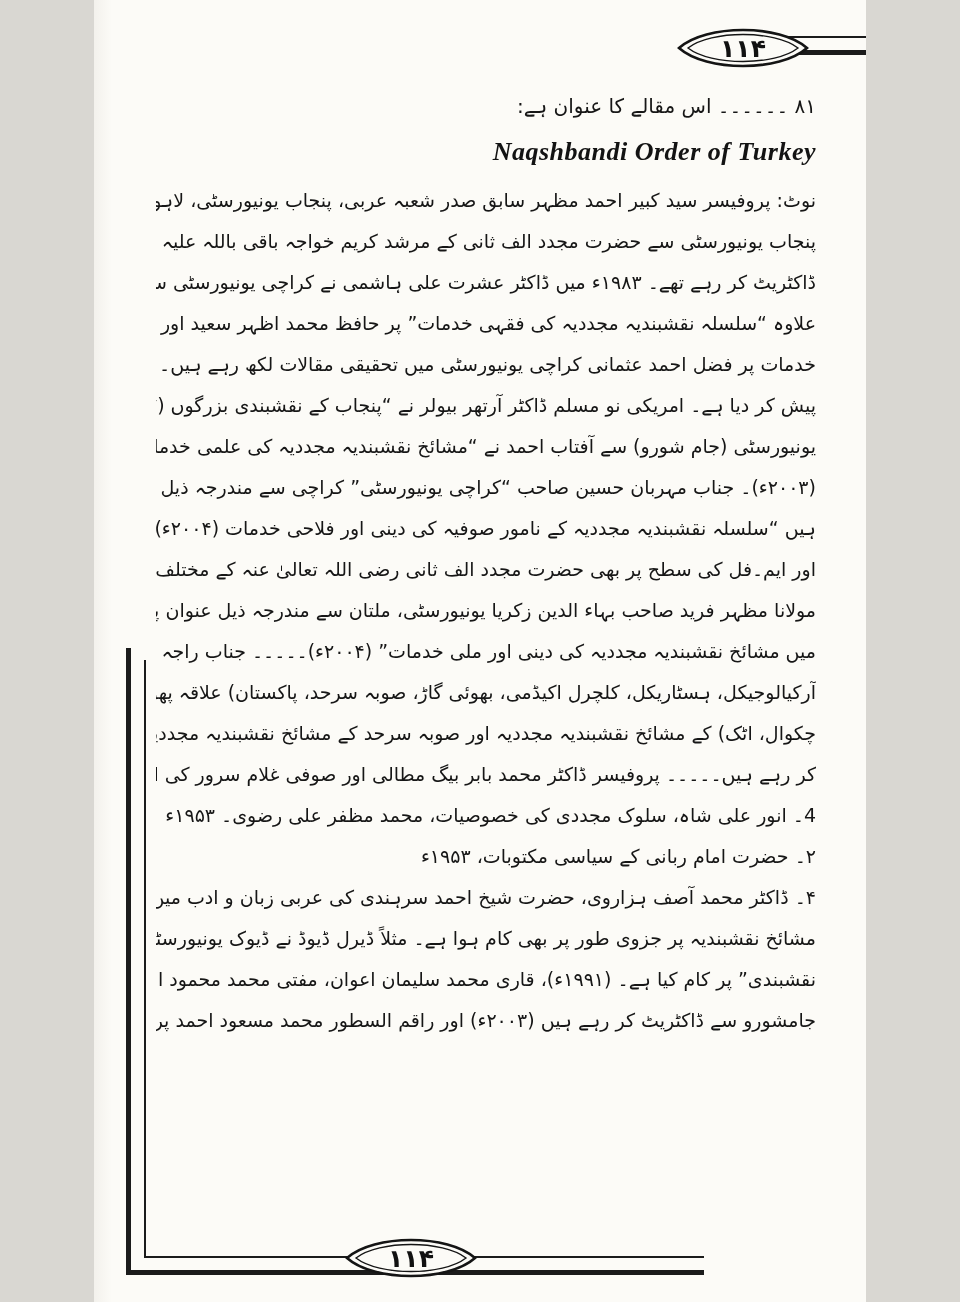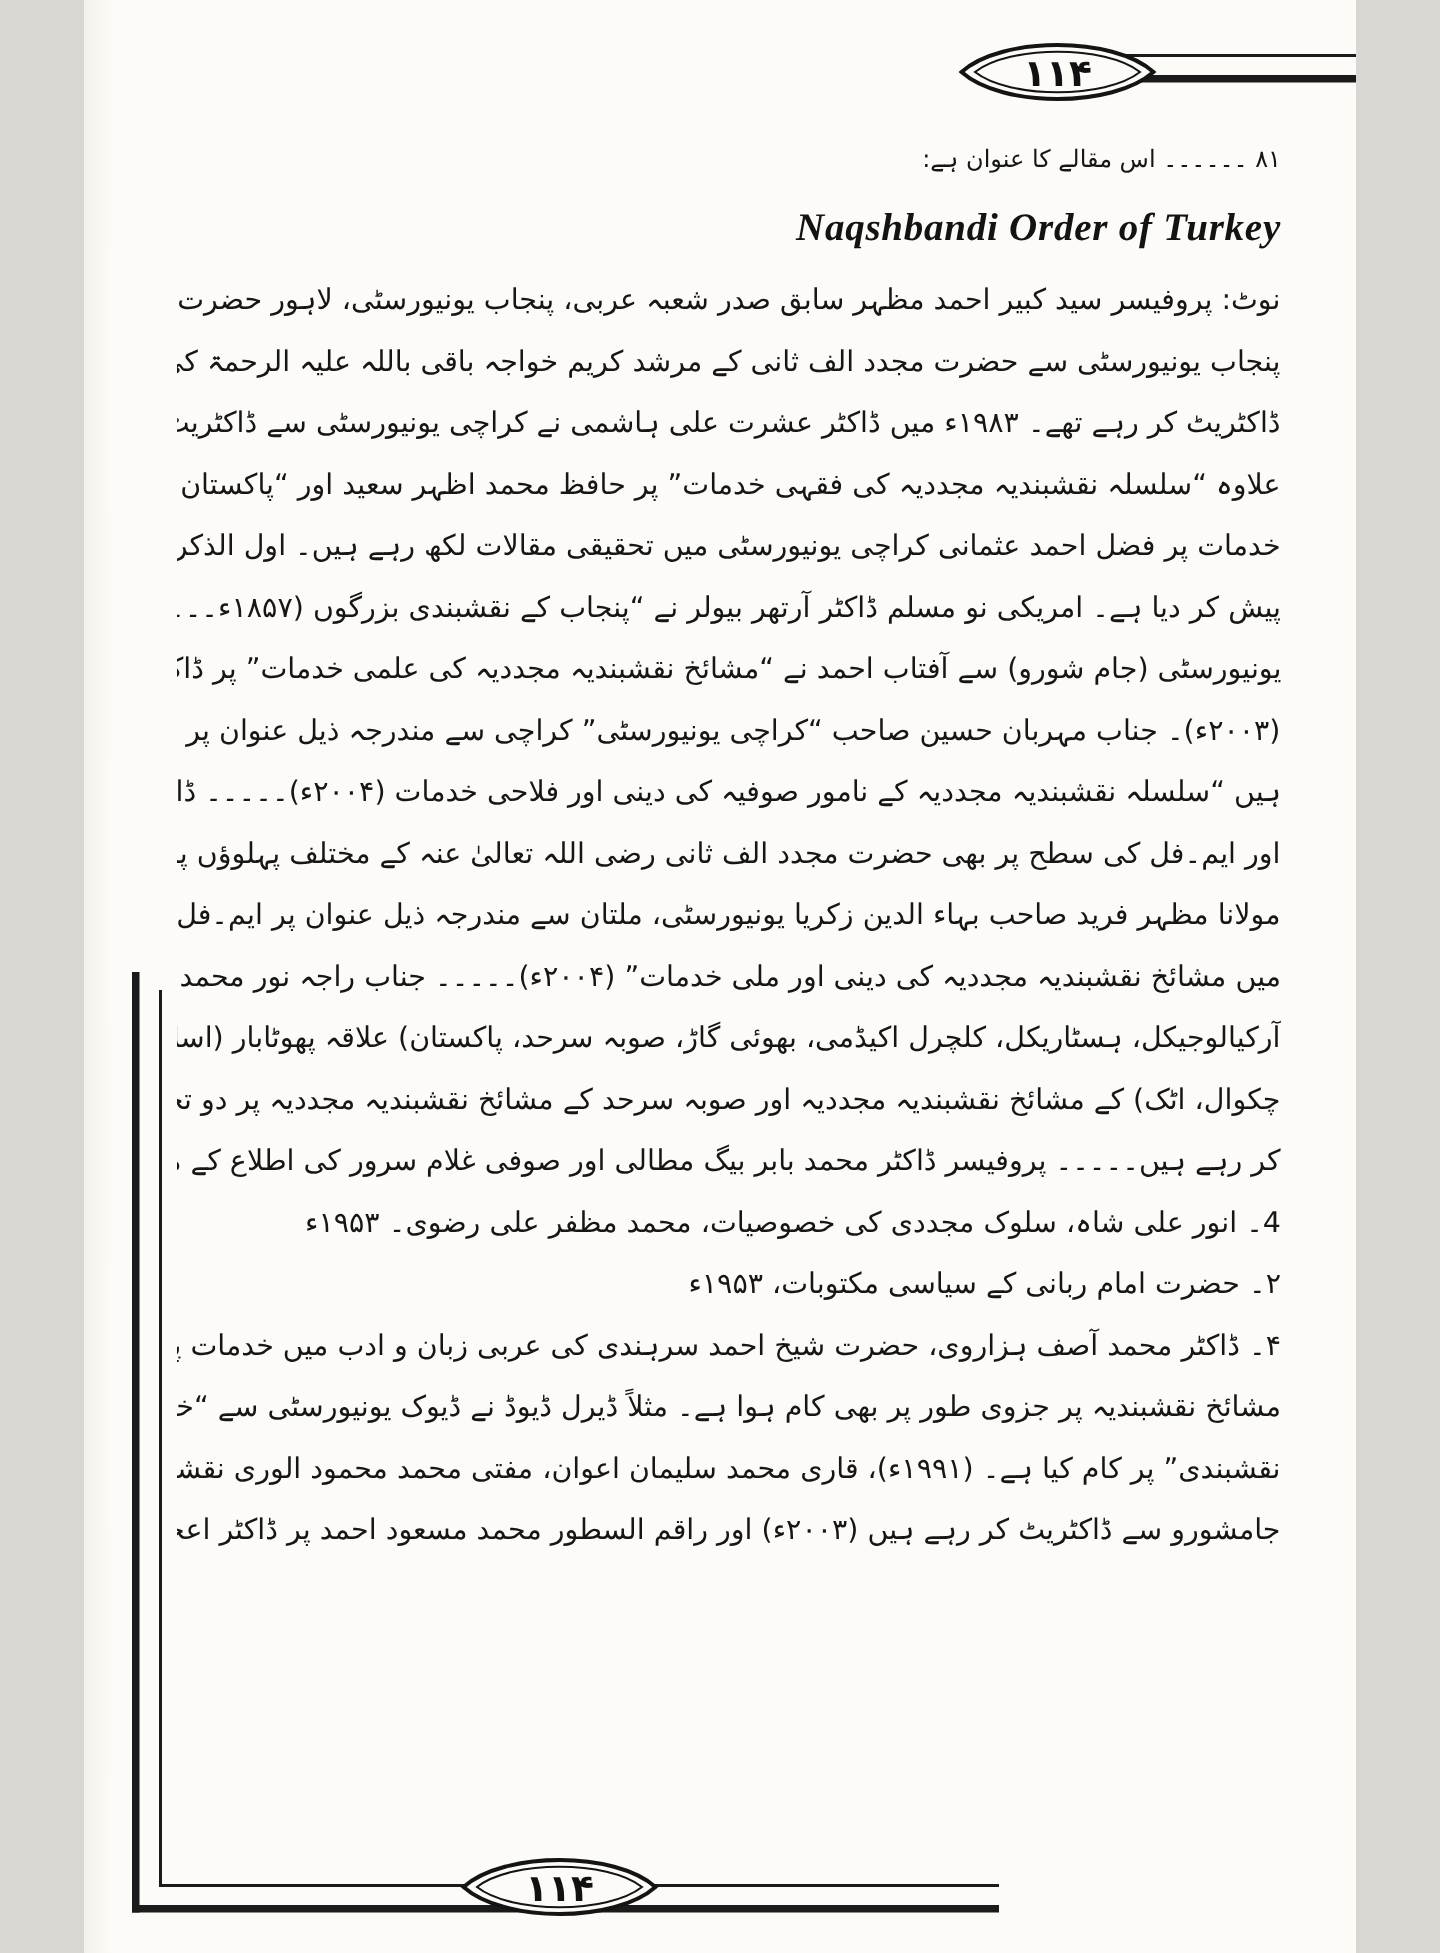--- a/index.html
+++ b/index.html
@@ -1,19 +1,19 @@
 <!DOCTYPE html>
 <html lang="ur"><head>
 <meta charset="utf-8">
 <style>
   * { margin:0; padding:0; box-sizing:border-box; }
   html,body { background:#d9d7d2; }
   .page {
     position:relative;
-    width:848px; height:1302px;
+    width:772px; height:1302px;
     margin:0 auto;
     background:#fcfbf7;
     background-image: linear-gradient(90deg, #f3f1ec 0, #fcfbf7 18px, #fcfbf7 945px, #f5f3ee 960px);
     color:#161616;
     overflow:hidden;
     font-family:"DejaVu Sans", sans-serif;
   }
   .rule { position:absolute; background:#1b1b1b; }
   .top-thin   { left:604px; top:36px;  width:309px; height:2px; }
   .top-thick  { left:604px; top:50px;  width:309px; height:5px; }
@@ -33,21 +33,21 @@
     font-weight:bold; font-size:25px; fill:#111;
   }
 
   .content {
     position:absolute;
     left:62px; right:50px; top:84px;
     direction:rtl;
   }
   .urdu { font-family:"DejaVu Sans", sans-serif; }
   .heading-line {
-    font-size:16px; line-height:44px;
+    font-size:20px; line-height:44px;
     text-align:right;
     height:46px;
   }
   .english-title {
     direction:ltr;
     text-align:right;
     padding-left:112px;
     font-family:"Liberation Serif", serif;
     font-style:italic; font-weight:600;
     font-size:26px; letter-spacing:0.5px;

